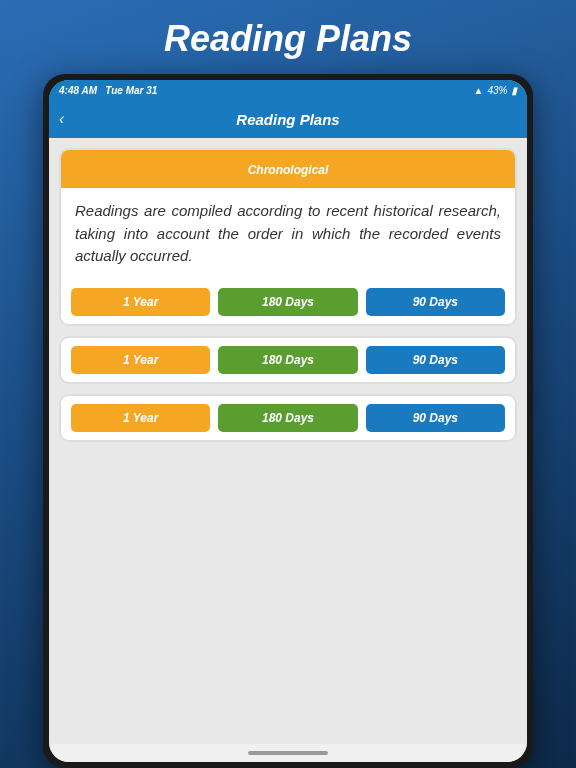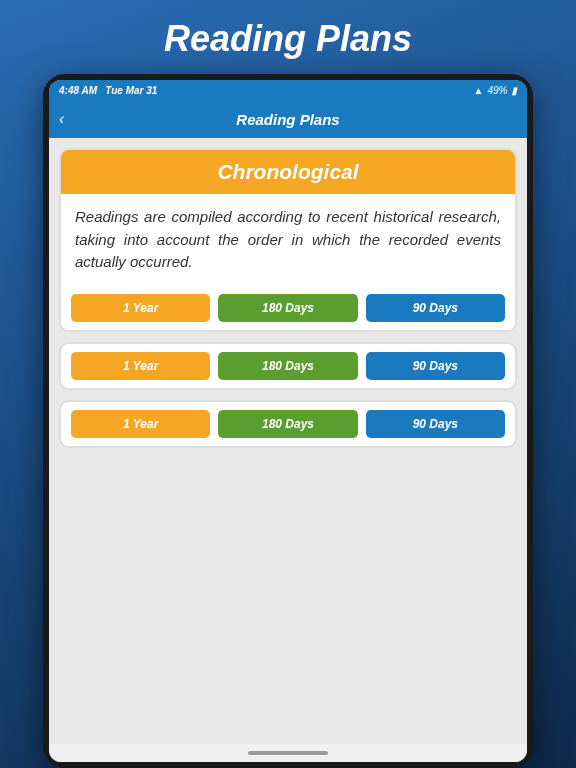--- a/index.html
+++ b/index.html
@@ -30,21 +30,21 @@
       border-radius: 22px;
       padding: 6px;
       box-shadow: 0 8px 32px rgba(0,0,0,0.5);
       flex: 1;
       display: flex;
       flex-direction: column;
     }
 
     .device-screen {
       background: #5eead4;
-      border-radius: 12px;
+      border-radius: 20px;
       overflow: hidden;
       flex: 1;
       display: flex;
       flex-direction: column;
       justify-content: center;
     }
 
     .status-bar {
       background: #1a7abf;
       display: flex;
@@ -125,21 +125,21 @@
     .plan-card-header.green {
       background: #5a9e2f;
     }
 
     .plan-card-header.blue {
       background: #1a7abf;
     }
 
     .plan-card-title {
       color: white;
-      font-size: 21px;
+      font-size: 12px;
       font-weight: 700;
     }
 
     .plan-card-body {
       padding: 12px 14px;
       background: white;
     }
 
     .plan-card-description {
       font-size: 15px;
@@ -203,21 +203,21 @@
   <div class="device-screen">
 
     <div class="status-bar">
       <span class="status-left">
         <span>4:48 AM</span>
         &nbsp;
         <span>Tue Mar 31</span>
       </span>
       <div class="status-right">
         <span class="wifi-icon">▲</span>
-        <span>49%</span>
+        <span>43%</span>
         <span>▮</span>
       </div>
     </div>
 
     <div class="nav-bar">
       <span class="nav-back">‹</span>
       <span class="nav-title">Reading Plans</span>
     </div>
 
     <div class="content-area">

